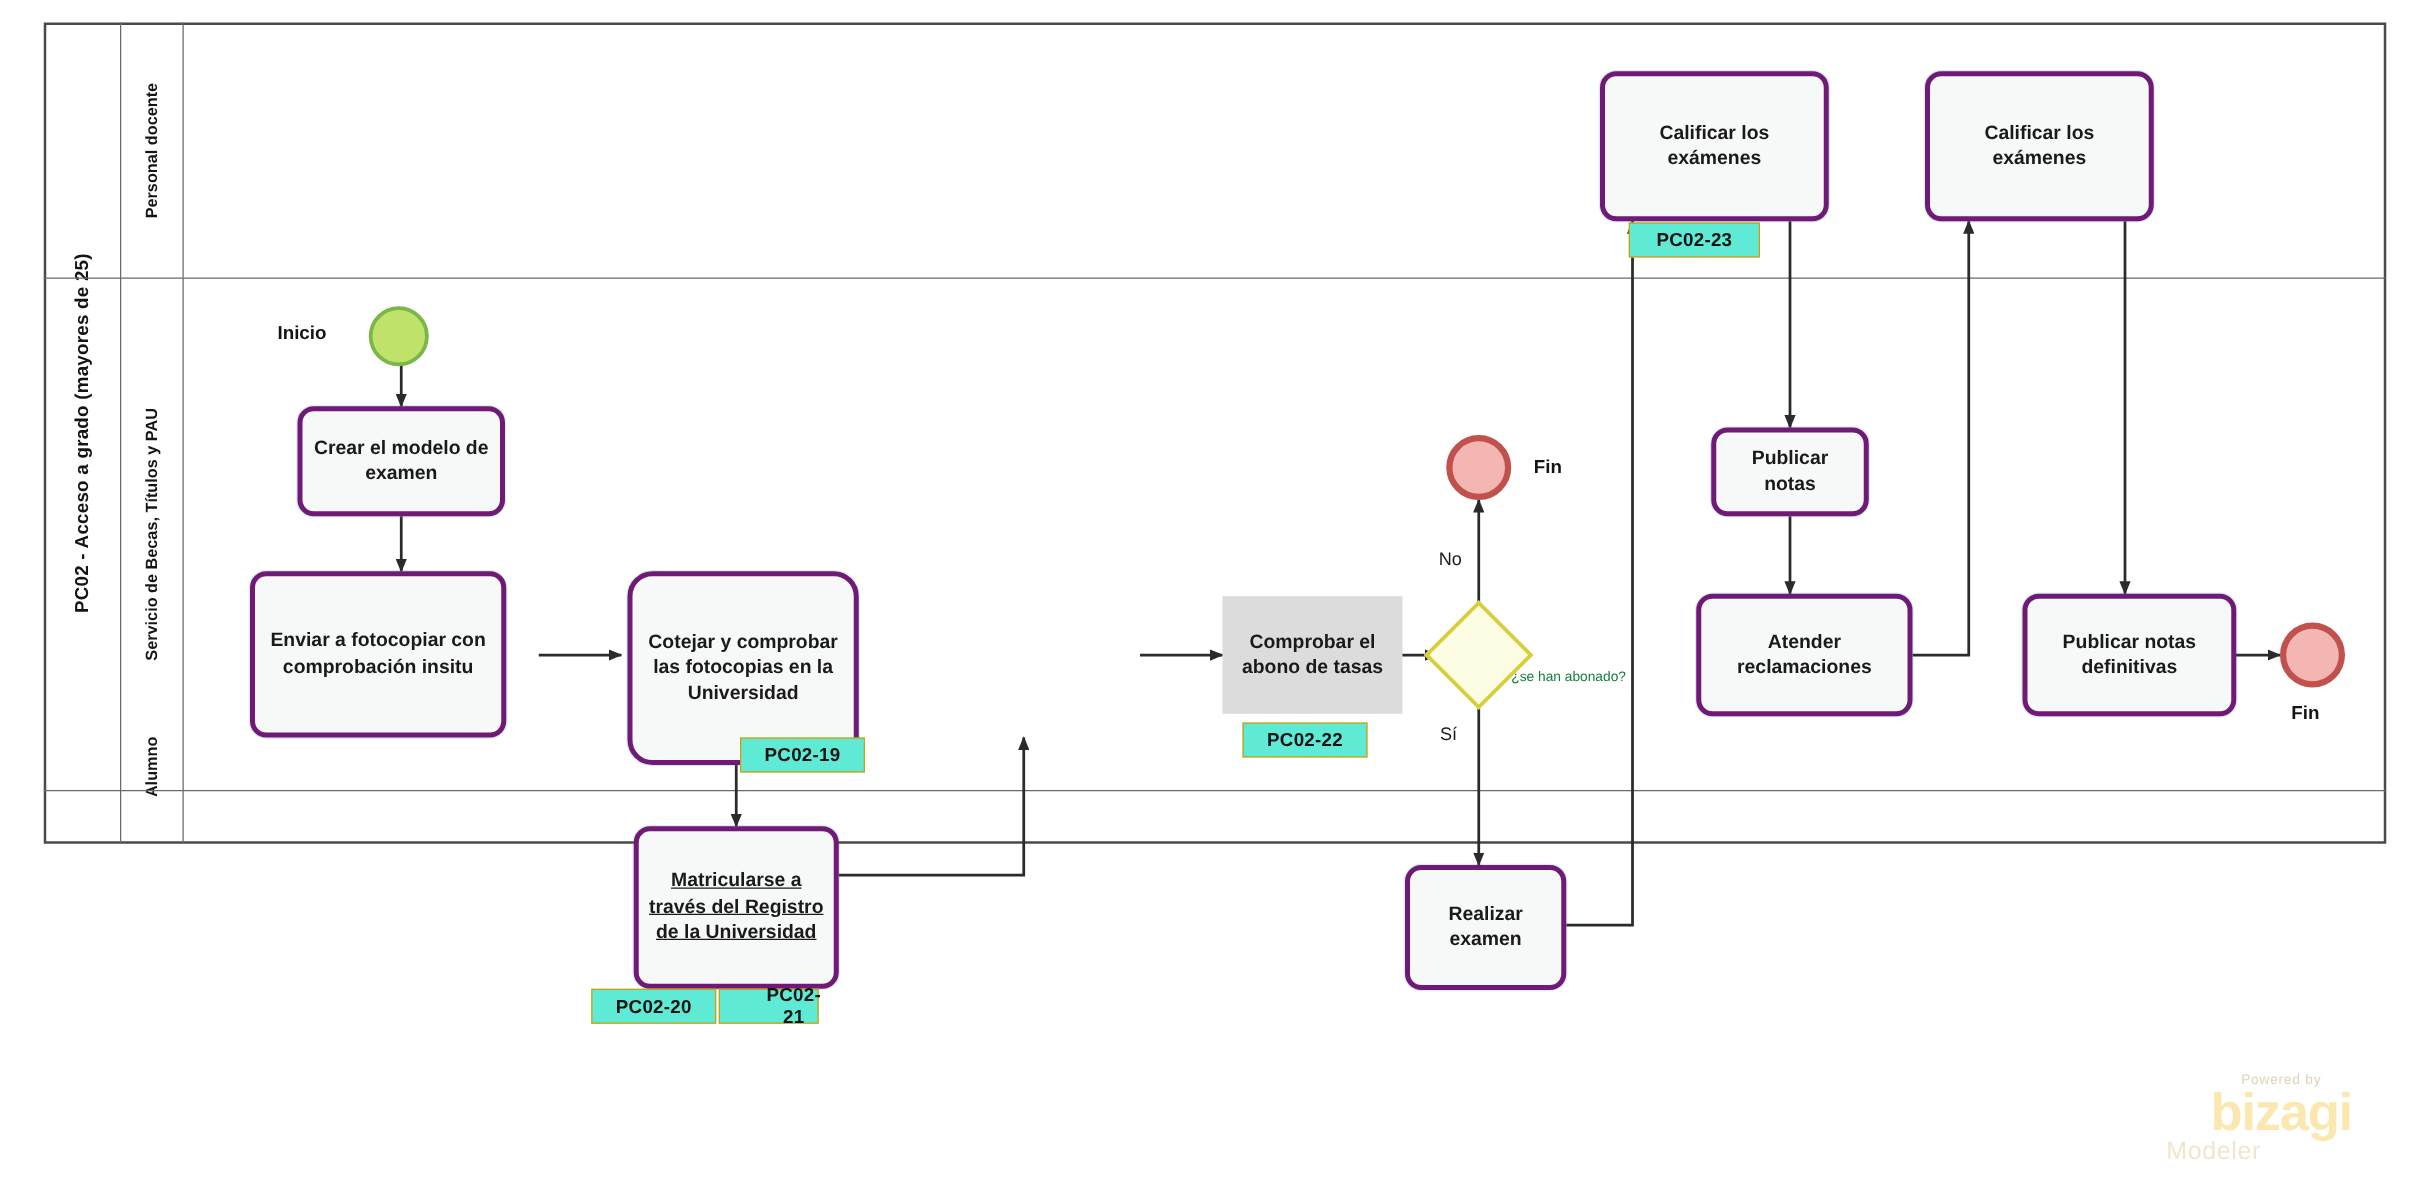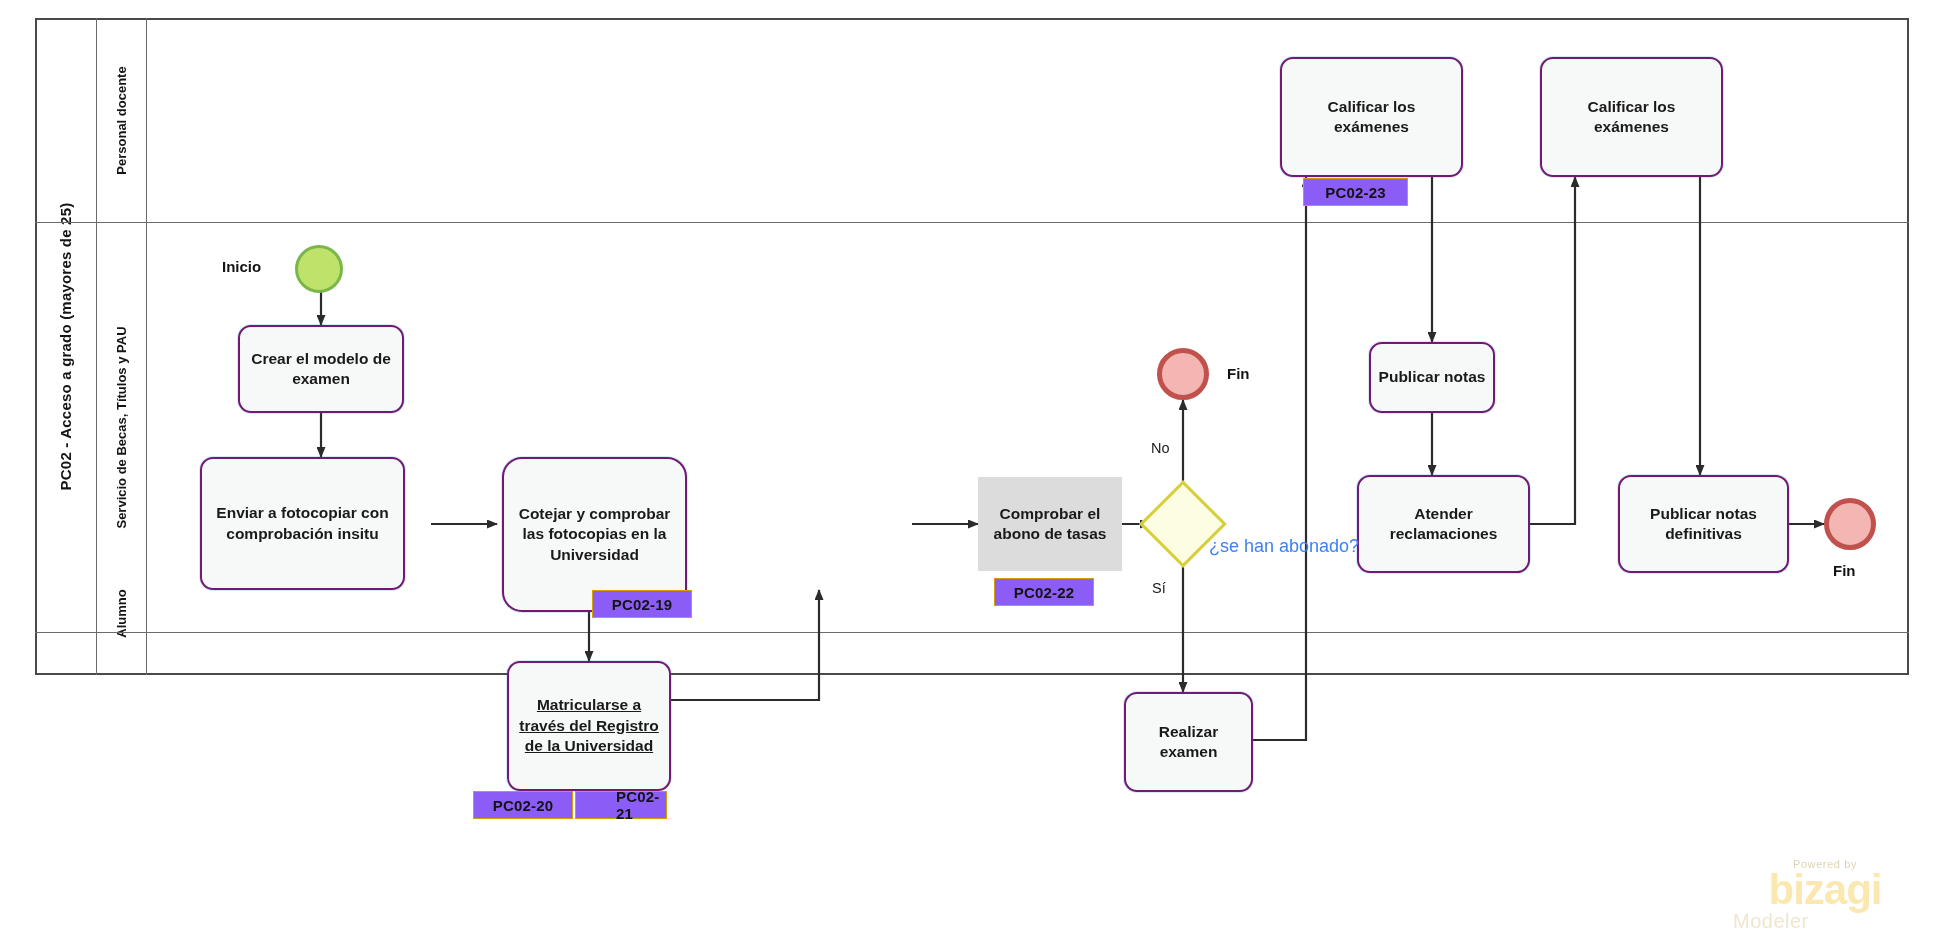--- a/index.html
+++ b/index.html
@@ -37,21 +37,21 @@
 
   
   .lane1{top:18px;height:204px;}
   .lane2{top:222px;height:410px;}
   .lane3{top:632px;height:43px;}
   #laneLbl3 span{position:relative;top:-40px;}
 
   
   .task{
     position:absolute;box-sizing:border-box;
-    border:2px solid #701a75;border-radius:13px;
+    border:4px solid #701a75;border-radius:13px;
     background:#f7f8f8;
     display:flex;align-items:center;justify-content:center;text-align:center;
     font-size:15.5px;font-weight:bold;line-height:1.32;color:#1a1a1a;
     padding:3px 6px;
     box-shadow:0 0 0 1px rgba(31,145,200,.18);
   }
   .task.grey{
     border:none;border-radius:0;background:#dcdcdc;
     box-shadow:none;
   }
@@ -64,33 +64,33 @@
     position:absolute;font-size:15px;font-weight:bold;color:#141414;white-space:nowrap;
   }
 
   
   .gw{
     position:absolute;box-sizing:border-box;
     border:3px solid #d6cf3a;background:#fdfde3;
     transform:rotate(45deg);
   }
   .gw-label{
-    position:absolute;font-size:18px;color:#3b82f6;line-height:1.2;white-space:nowrap;
+    position:absolute;font-size:11px;color:#15803d;line-height:1.2;white-space:nowrap;
   }
   .flow-label{
     position:absolute;font-size:14.5px;color:#1a1a1a;white-space:nowrap;
   }
 
   
   .badge{
     position:absolute;box-sizing:border-box;
-    background:#8b5cf6;border:1px solid #d3a000;
+    background:#5eead4;border:1px solid #d3a000;
     font-size:15px;font-weight:bold;color:#141414;
     display:flex;align-items:center;justify-content:center;
-    letter-spacing:.2px;height:28px;
+    letter-spacing:.2px;height:28px;text-align:center;
   }
 
   
   #wires{position:absolute;left:0;top:0;width:1947px;height:947px;pointer-events:none;}
 
   
   .wm{position:absolute;right:22px;bottom:14px;width:200px;text-align:center;user-select:none;}
   .wm .pw{font-size:11px;color:#ded4b4;letter-spacing:.6px;}
   .wm .bz{font-size:42px;color:#fbe8b0;line-height:.95;font-weight:bold;letter-spacing:-1px;}
   .wm .md{font-size:20px;color:#efe6cd;letter-spacing:.5px;text-align:left;padding-left:8px;}
@@ -195,21 +195,21 @@
   <div class="gw-label" style="left:1209px;top:536px;">
     <span>¿se han abonado?</span>
   </div>
   <div class="flow-label" style="left:1151px;top:440px;">No</div>
   <div class="flow-label" style="left:1152px;top:580px;">Sí</div>
 
   <div class="badge" style="left:592px;top:590px;width:100px;">PC02-19</div>
 
   <div class="badge" style="left:473px;top:791px;width:100px;">PC02-20</div>
 
-  <div class="badge" style="left:575px;top:791px;width:92px;padding-left:40px;">PC02-21</div>
+  <div class="badge" style="left:575px;top:791px;width:80px;padding-left:40px;">PC02-21</div>
 
   <div class="badge" style="left:994px;top:578px;width:100px;">PC02-22</div>
 
   <div class="badge" style="left:1303px;top:178px;width:105px;">PC02-23</div>
 
   <div class="wm">
     <div class="pw">Powered by</div>
     <div class="bz">bizagi</div>
     <div class="md">Modeler</div>
   </div>

